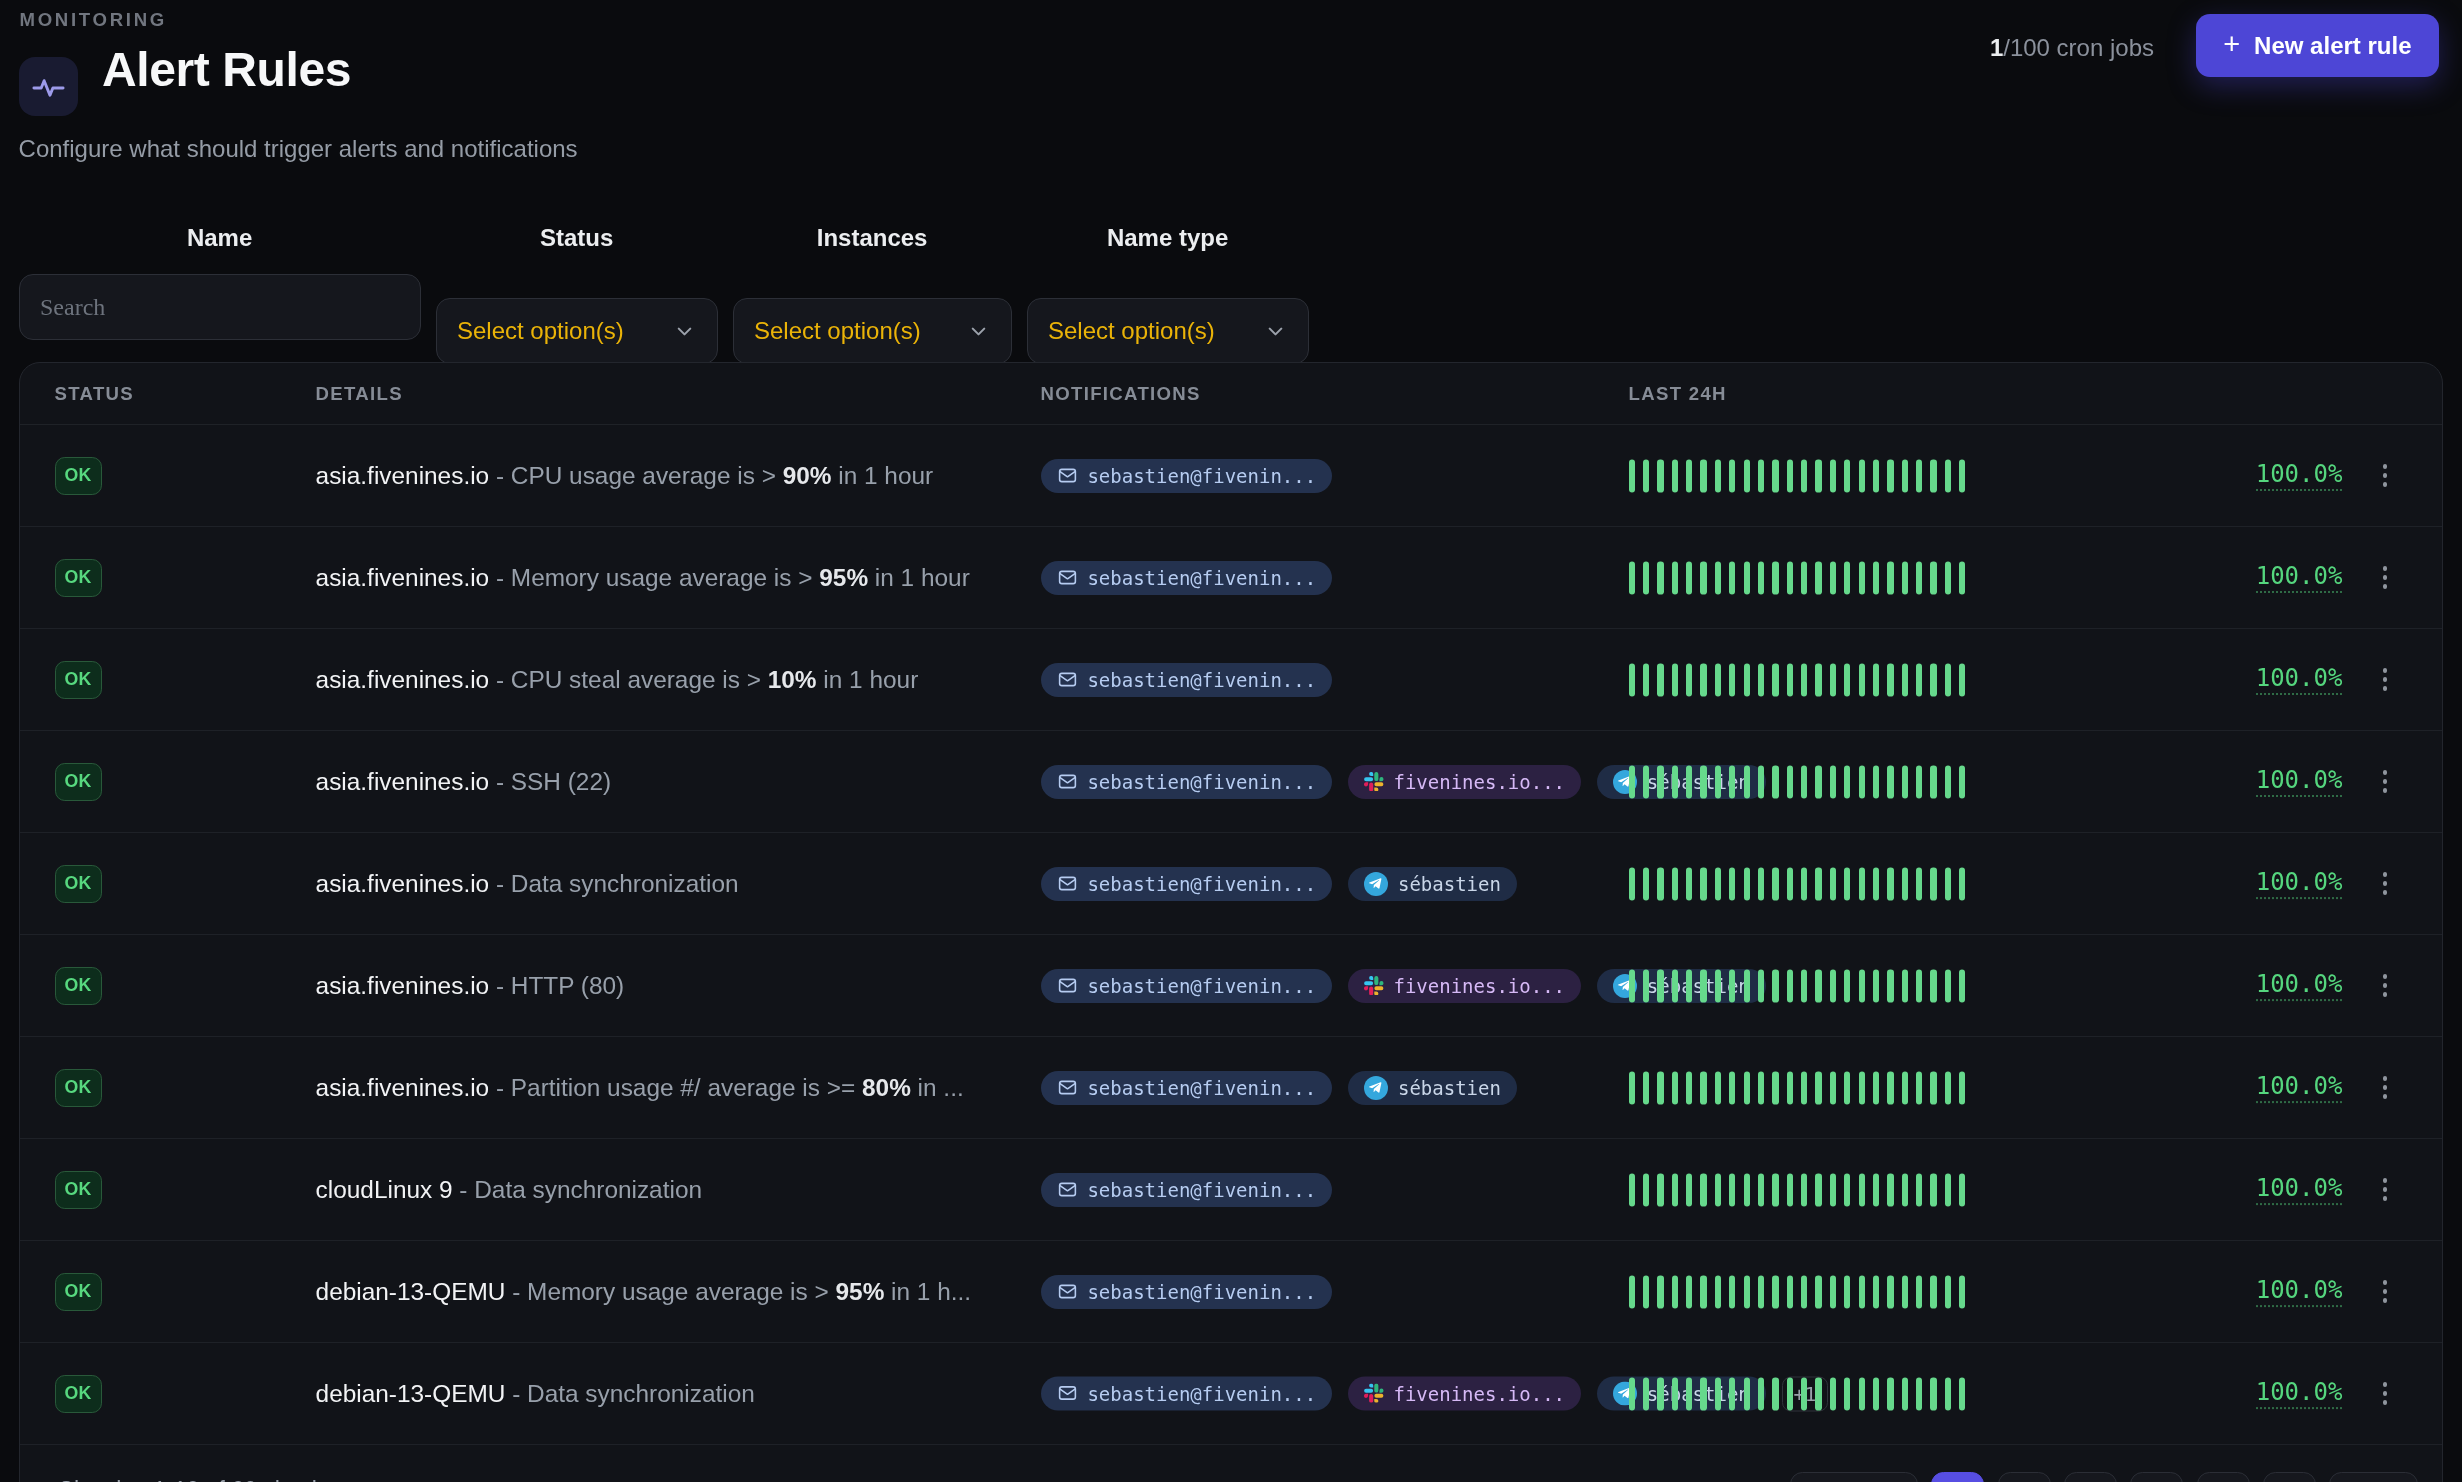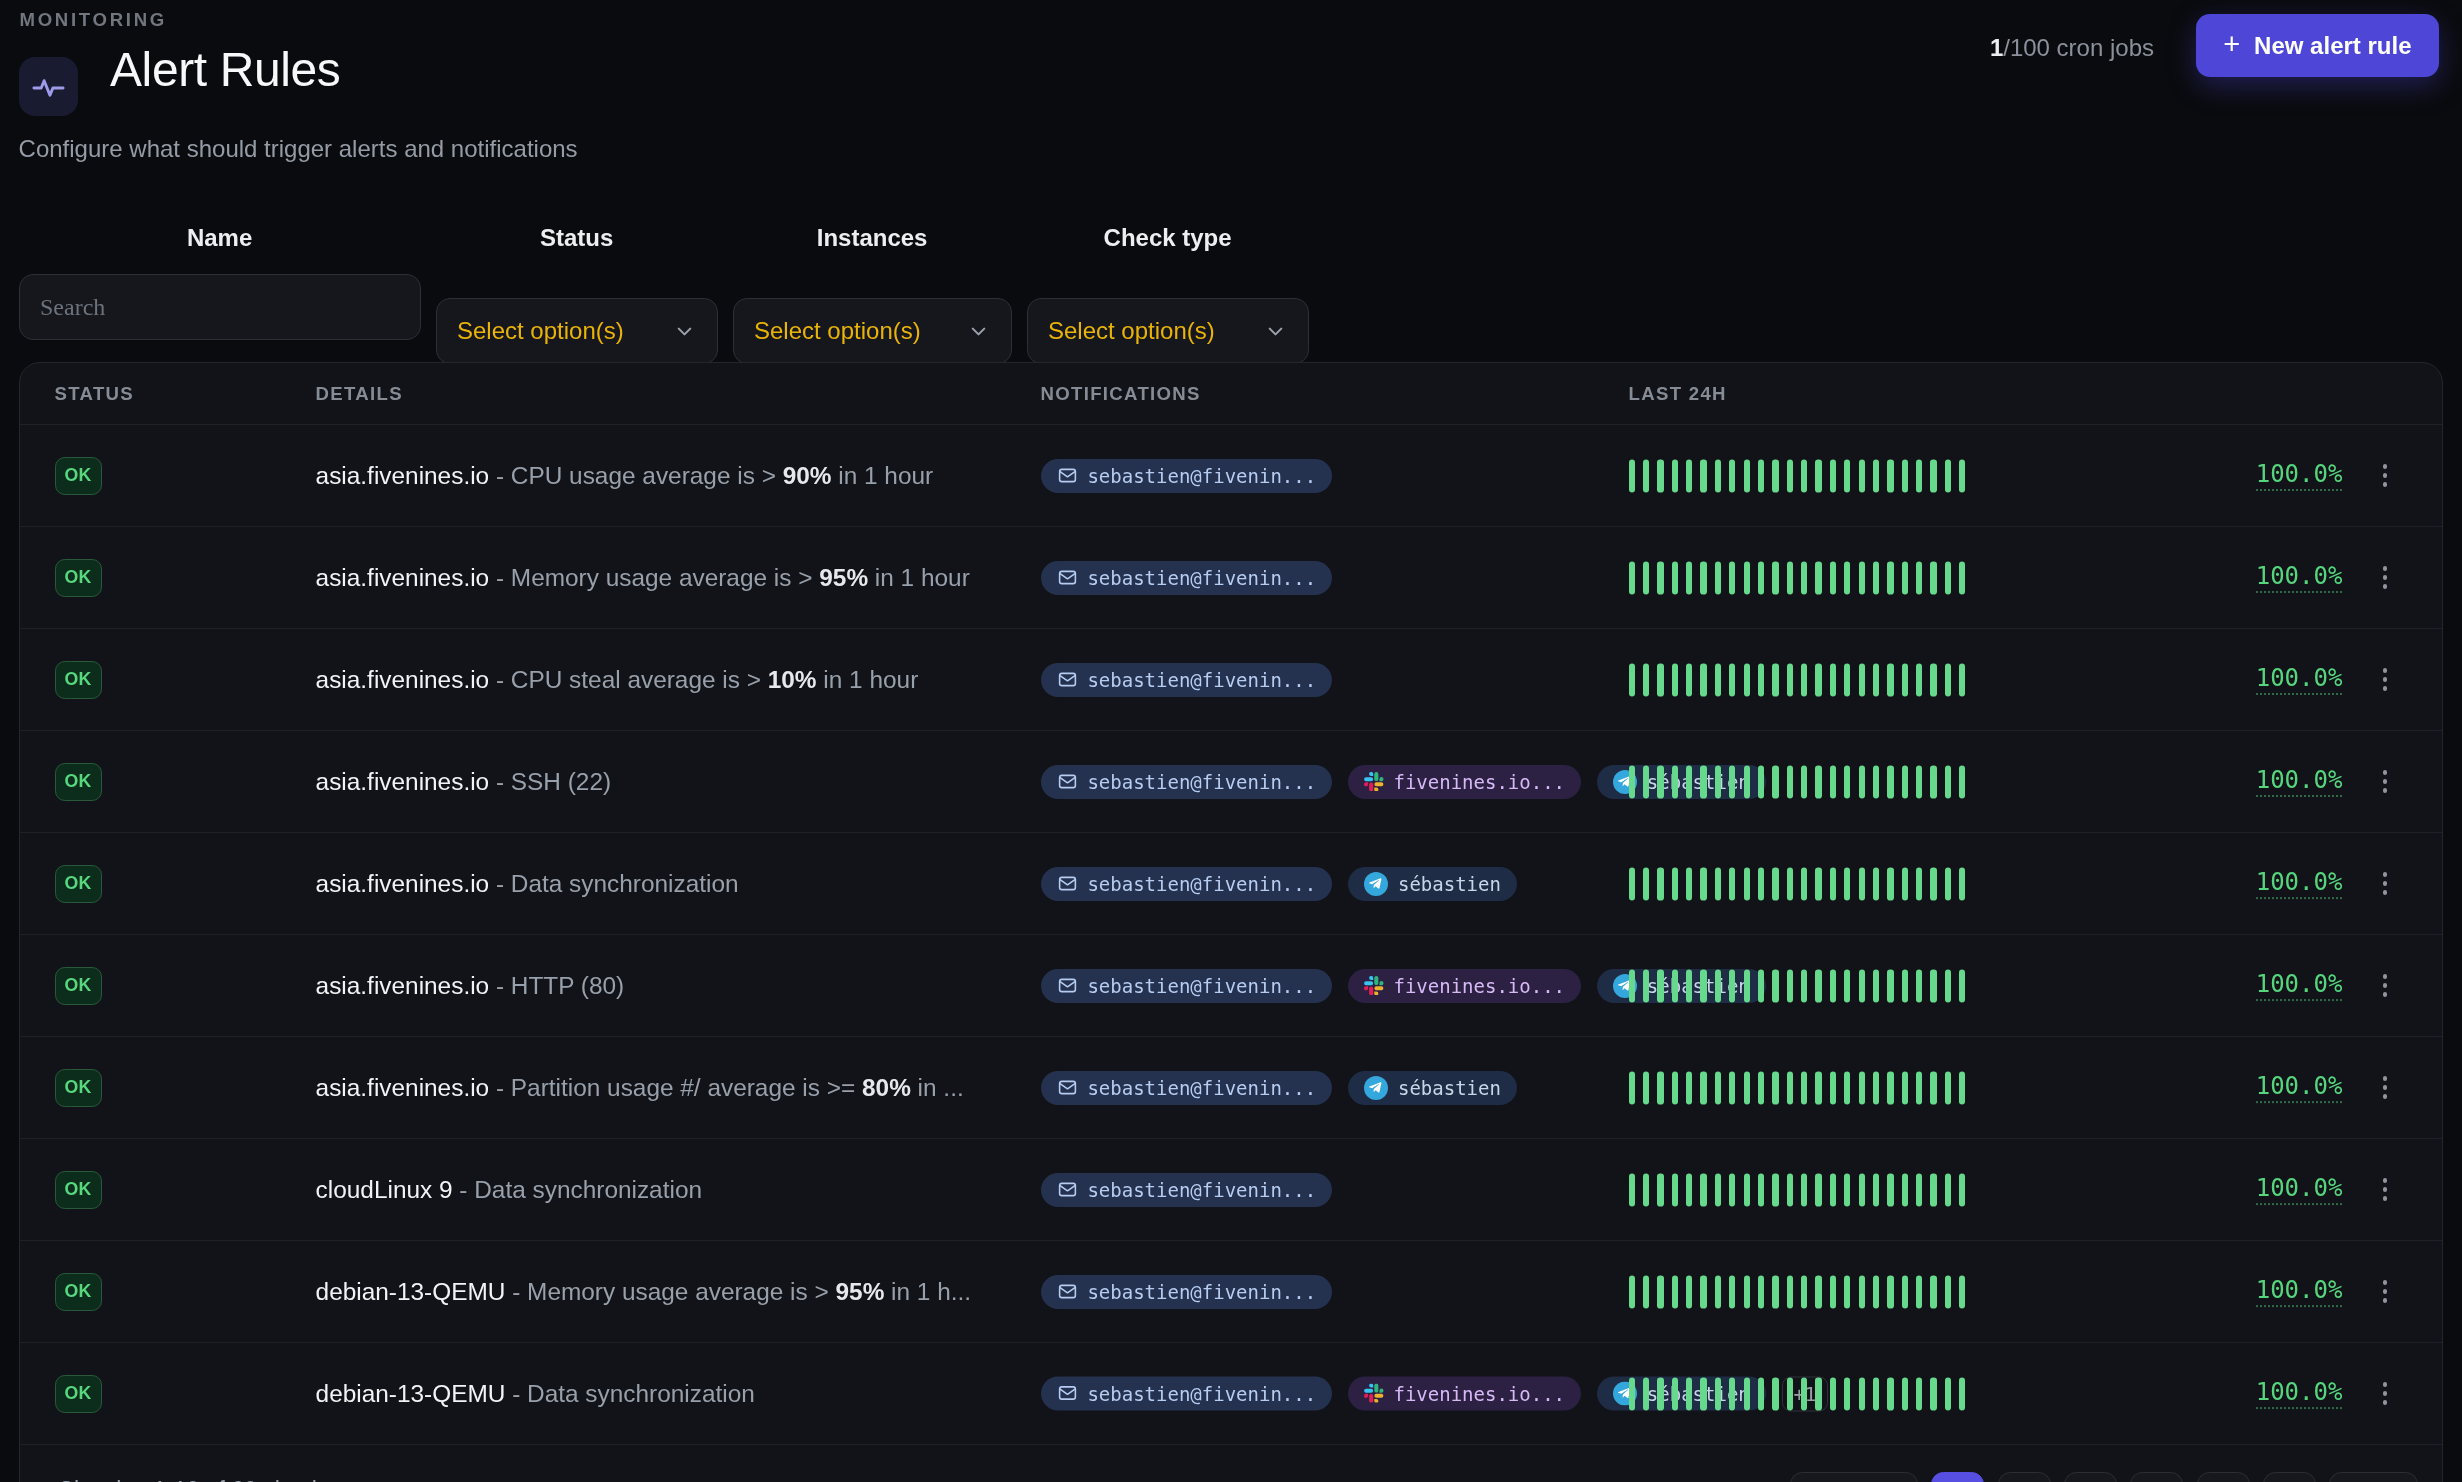--- a/index.html
+++ b/index.html
@@ -10,21 +10,21 @@
   }
   #app { position:relative; width:2462px; height:1482px; }
 
   
   .header { position:relative; height:177px; }
   .eyebrow { position:absolute; left:19.5px; top:8.9px; font-size:18.6px; font-weight:700;
     letter-spacing:2.7px; color:#71767f; }
   .app-icon { position:absolute; left:18.6px; top:57px; width:59px; height:59px;
     background:#191b31; border-radius:16px; display:flex; align-items:center; justify-content:center; }
   .app-icon svg { width:35px; height:35px; }
-  .page-title { position:absolute; left:102px; top:42px; font-size:48px; font-weight:400; color:#f7f8f9; letter-spacing:-0.4px;margin-left:8px; }
+  .page-title { position:absolute; left:102px; top:42px; font-size:48px; font-weight:700; color:#f7f8f9; letter-spacing:-0.4px; }
   .subtitle { position:absolute; left:18.6px; top:135px; font-size:24px; color:#959ca6; }
   .cron-usage { position:absolute; right:308px; top:34px; font-size:24px; color:#8b919c; }
   .cron-usage .used { color:#eceef0; font-weight:700; }
   .new-alert-btn { position:absolute; right:23px; top:14px; height:63px; padding:0 27.5px;
     background:#4d46d6; border:none; border-radius:14px; color:#ffffff; font-size:24px; font-weight:600;
     display:flex; align-items:center; gap:14px; cursor:pointer; font-family:"Liberation Sans",sans-serif;
     box-shadow:0 8.9px 28px rgba(77,70,214,.35); }
   .new-alert-btn .plus { font-size:29px; font-weight:400; line-height:1; margin-top:-2.7px; }
 
   
@@ -134,21 +134,21 @@
     <div class="filter-group">
       <label class="filter-label">Instances</label>
       <div class="control select w-instances">
         <span>Select option(s)</span>
         <svg viewBox="0 0 24 24" fill="none" stroke-width="2.2" stroke-linecap="round" stroke-linejoin="round">
             <path d="M6 9l6 6 6-6"></path>
           </svg>
       </div>
     </div>
     <div class="filter-group">
-      <label class="filter-label">Check type</label>
+      <label class="filter-label">Name type</label>
       <div class="control select w-check">
         <span>Select option(s)</span>
         <svg viewBox="0 0 24 24" fill="none" stroke-width="2.2" stroke-linecap="round" stroke-linejoin="round">
             <path d="M6 9l6 6 6-6"></path>
           </svg>
       </div>
     </div>
   </div>
 
   <div class="table-card">

